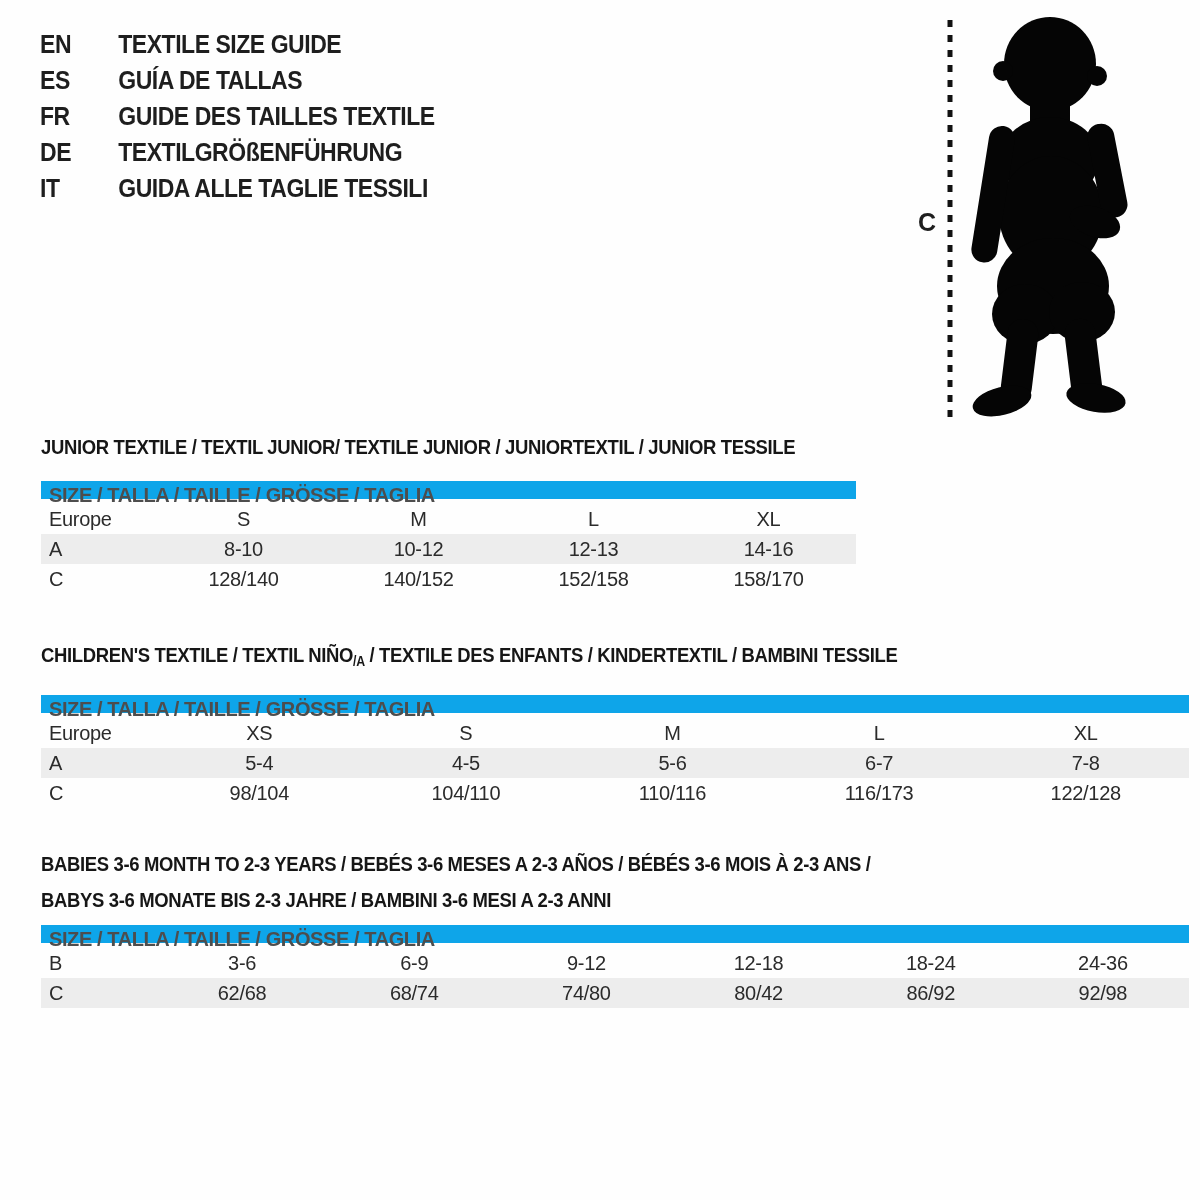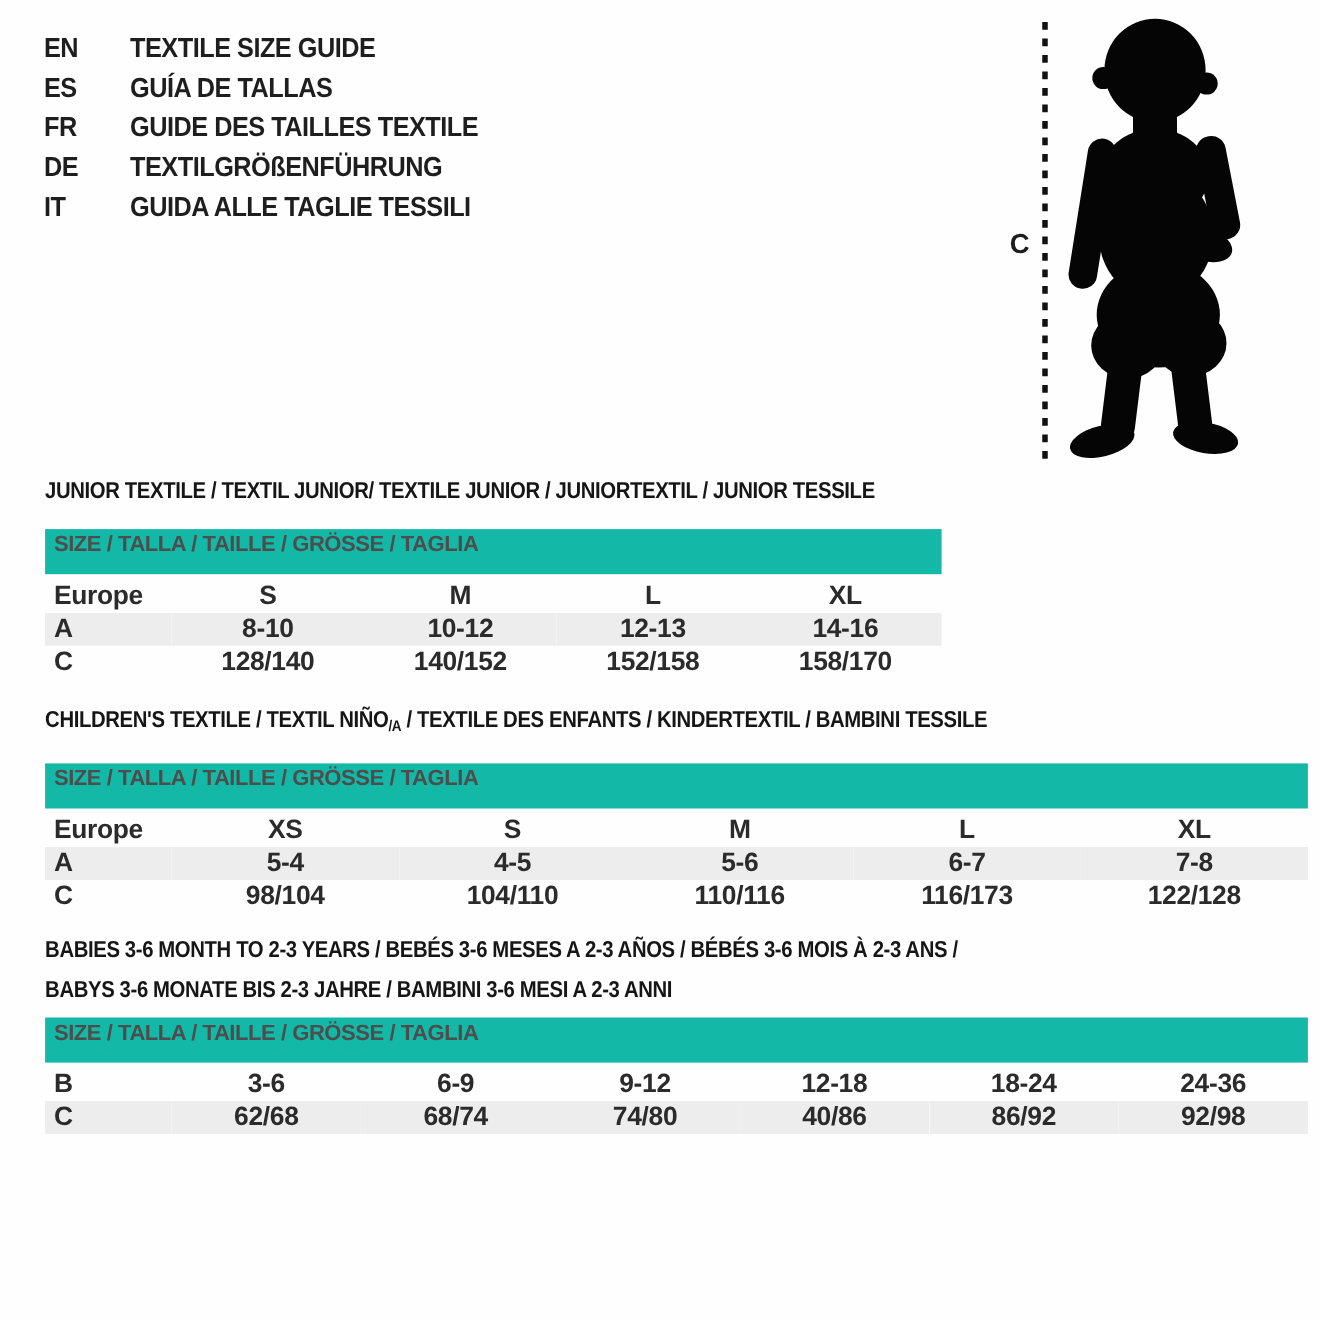--- a/index.html
+++ b/index.html
@@ -46,39 +46,39 @@
   }
   .sec-title sub { font-size: 14px; vertical-align: -4px; }
   .sec-babies .sec-title { line-height: 36px; transform: none; }
   .sec-babies .sec-title .t-line {
     display: block; transform: scaleX(0.88); transform-origin: left center;
     white-space: nowrap;
   }
 
   .size-bar {
     margin-top: 22px;
-    height: 41px; line-height: 29px;
-    background: #14b8a6;
+    height: 18px; line-height: 29px;
+    background: #0ea5e9;
     color: #4d4d4d;
     font-size: 20px; font-weight: bold; letter-spacing: -0.4px;
     padding-left: 8px;
     white-space: nowrap;
   }
   .sec-babies .size-bar { margin-top: 7px; }
 
   table.size-table {
     margin-top: 5px;
     width: 100%;
     border-collapse: collapse;
     table-layout: fixed;
   }
   table.size-table tr { height: 30px; }
   table.size-table tr:nth-child(even) { background: #ededed; }
   table.size-table td {
-    font-size: 24px; font-weight: bold; letter-spacing: -0.3px;
+    font-size: 20px; font-weight: normal; letter-spacing: -0.3px;
     color: #2b2b2b;
     text-align: center; vertical-align: middle;
     overflow: hidden; white-space: nowrap;
   }
   table.size-table td.lbl {
     width: 115px; text-align: left; padding-left: 8px;
   }
 
   
   .legend { position: absolute; left: 35px; top: 1062px; }
@@ -222,21 +222,21 @@
         <td>9-12</td>
         <td>12-18</td>
         <td>18-24</td>
         <td>24-36</td>
       </tr>
       <tr>
         <td class="lbl">C</td>
         <td>62/68</td>
         <td>68/74</td>
         <td>74/80</td>
-        <td>40/86</td>
+        <td>80/42</td>
         <td>86/92</td>
         <td>92/98</td>
       </tr>
     </tbody>
       </table>
   </section>
 
 
 </div>
 

